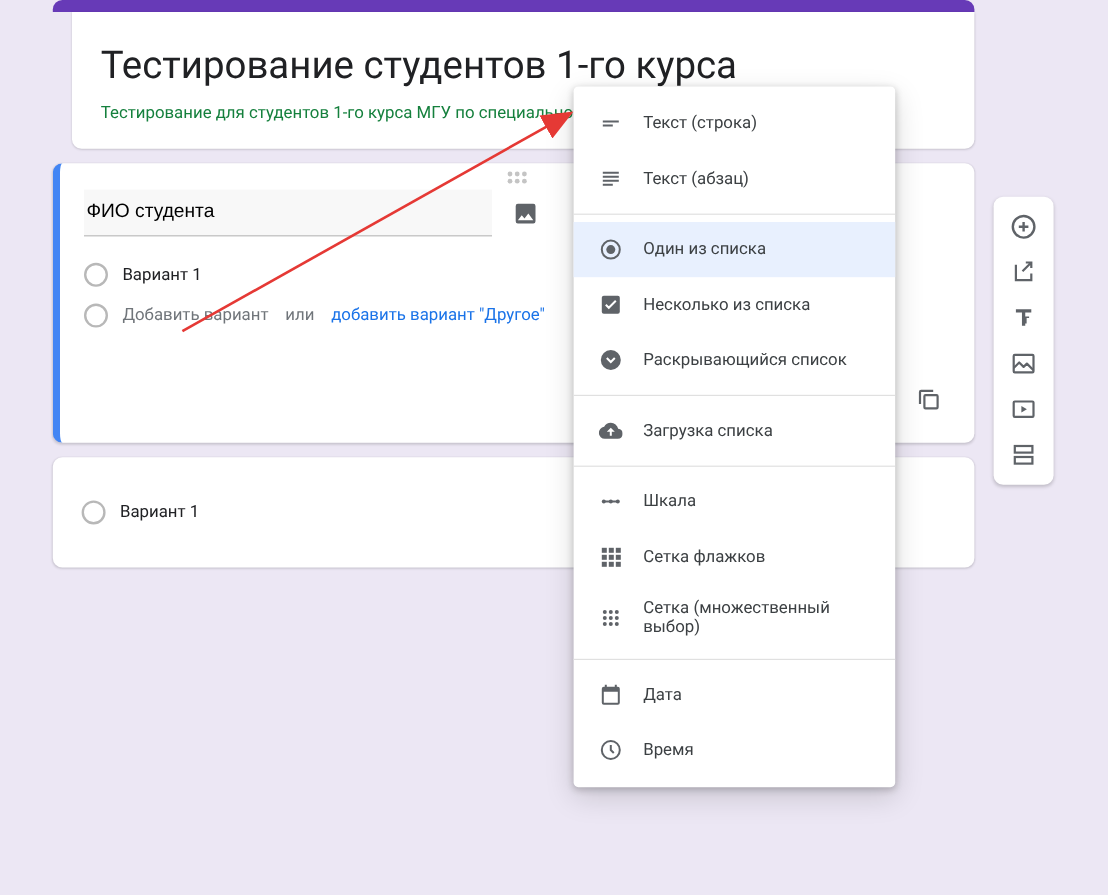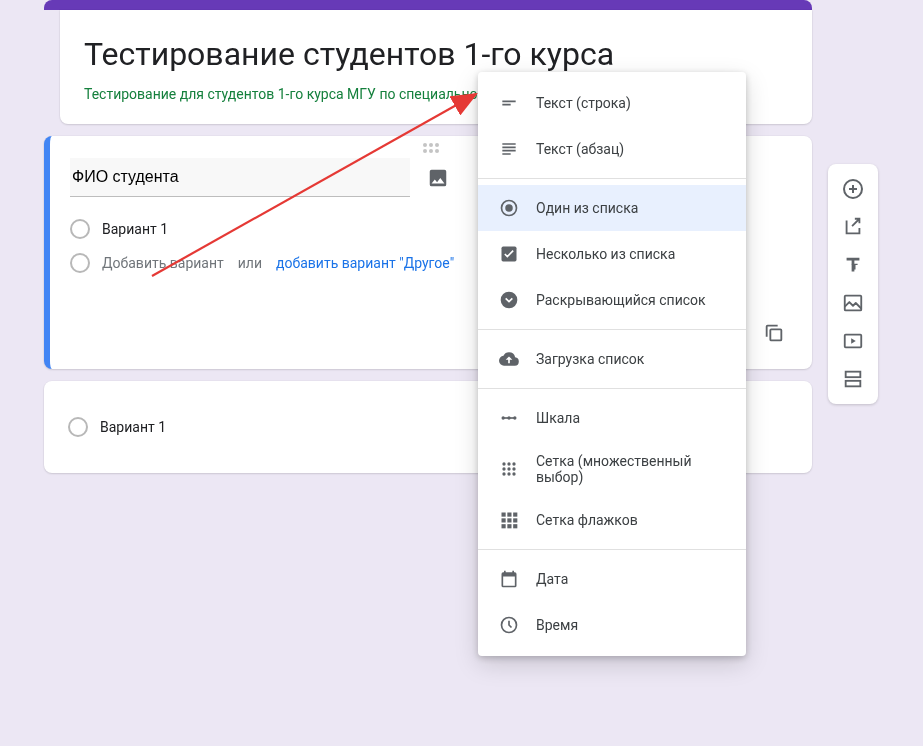--- a/index.html
+++ b/index.html
@@ -298,66 +298,66 @@
     </span>
     <span>Раскрывающийся список</span>
   </div>
   <div class="menu-divider"></div>
   <div class="menu-item">
     <span class="mi-icon">
       <svg viewBox="0 0 24 24" width="20" height="20" fill="currentColor">
           <path d="M19.35 10.04A7.49 7.49 0 0 0 12 4a7.5 7.5 0 0 0-6.65 4.04A6 6 0 0 0 6 20h13a5 5 0 0 0 .35-9.96zM13 13v4h-2v-4H8l4-4 4 4h-3z"></path>
         </svg>
     </span>
-    <span>Загрузка список</span>
+    <span>Загрузка списка</span>
   </div>
   <div class="menu-divider"></div>
   <div class="menu-item">
     <span class="mi-icon">
       <svg viewBox="0 0 24 24" width="20" height="20" fill="currentColor">
           <circle cx="5" cy="12" r="2"></circle>
           <circle cx="12" cy="12" r="2"></circle>
           <circle cx="19" cy="12" r="2"></circle>
           <path d="M5 12h14" stroke="currentColor" stroke-width="2"></path>
         </svg>
     </span>
     <span>Шкала</span>
+  </div>
+  <div class="menu-item">
+    <span class="mi-icon">
+      <svg viewBox="0 0 24 24" width="20" height="20" fill="currentColor">
+          <rect x="3" y="3" width="5" height="5"></rect>
+          <rect x="10" y="3" width="5" height="5"></rect>
+          <rect x="17" y="3" width="5" height="5"></rect>
+          <rect x="3" y="10" width="5" height="5"></rect>
+          <rect x="10" y="10" width="5" height="5"></rect>
+          <rect x="17" y="10" width="5" height="5"></rect>
+          <rect x="3" y="17" width="5" height="5"></rect>
+          <rect x="10" y="17" width="5" height="5"></rect>
+          <rect x="17" y="17" width="5" height="5"></rect>
+        </svg>
+    </span>
+    <span>Сетка флажков</span>
   </div>
   <div class="menu-item">
     <span class="mi-icon">
       <svg viewBox="0 0 24 24" width="20" height="20" fill="currentColor">
           <circle cx="6" cy="6" r="2"></circle>
           <circle cx="12" cy="6" r="2"></circle>
           <circle cx="18" cy="6" r="2"></circle>
           <circle cx="6" cy="12" r="2"></circle>
           <circle cx="12" cy="12" r="2"></circle>
           <circle cx="18" cy="12" r="2"></circle>
           <circle cx="6" cy="18" r="2"></circle>
           <circle cx="12" cy="18" r="2"></circle>
           <circle cx="18" cy="18" r="2"></circle>
         </svg>
     </span>
     <span>Сетка (множественный выбор)</span>
   </div>
-  <div class="menu-item">
-    <span class="mi-icon">
-      <svg viewBox="0 0 24 24" width="20" height="20" fill="currentColor">
-          <rect x="3" y="3" width="5" height="5"></rect>
-          <rect x="10" y="3" width="5" height="5"></rect>
-          <rect x="17" y="3" width="5" height="5"></rect>
-          <rect x="3" y="10" width="5" height="5"></rect>
-          <rect x="10" y="10" width="5" height="5"></rect>
-          <rect x="17" y="10" width="5" height="5"></rect>
-          <rect x="3" y="17" width="5" height="5"></rect>
-          <rect x="10" y="17" width="5" height="5"></rect>
-          <rect x="17" y="17" width="5" height="5"></rect>
-        </svg>
-    </span>
-    <span>Сетка флажков</span>
-  </div>
   <div class="menu-divider"></div>
   <div class="menu-item">
     <span class="mi-icon">
       <svg viewBox="0 0 24 24" width="20" height="20" fill="currentColor">
           <path d="M19 4h-1V2h-2v2H8V2H6v2H5a2 2 0 0 0-2 2v14a2 2 0 0 0 2 2h14a2 2 0 0 0 2-2V6a2 2 0 0 0-2-2zm0 16H5V9h14v11z"></path>
         </svg>
     </span>
     <span>Дата</span>
   </div>
   <div class="menu-item">

